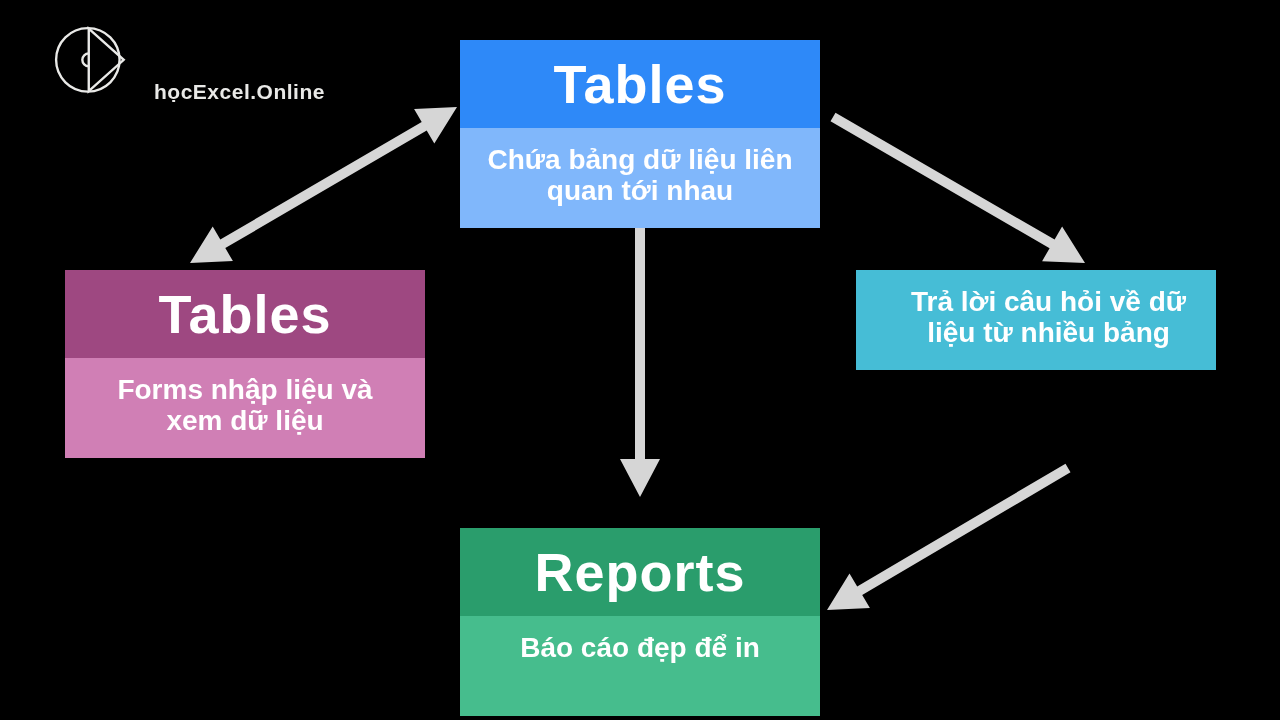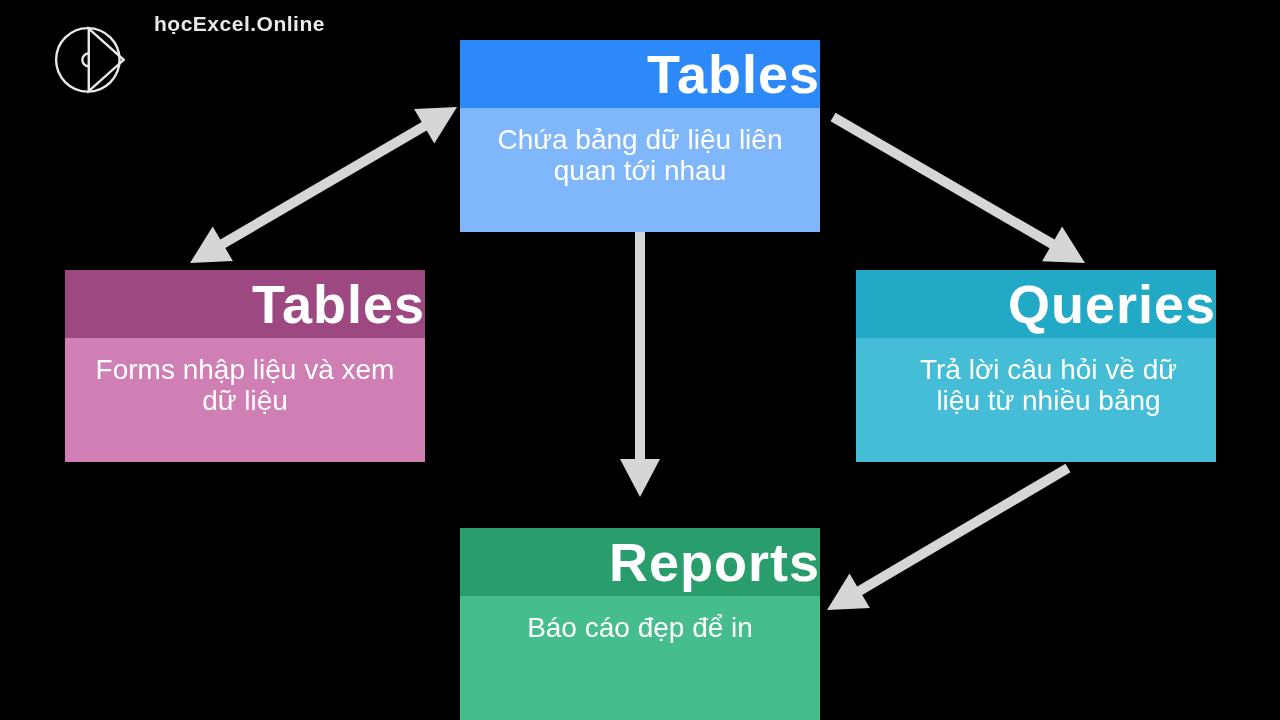--- a/index.html
+++ b/index.html
@@ -11,21 +11,21 @@
     position: relative;
     font-family: "Liberation Sans", sans-serif;
   }
 
   
   .logo {
     position: absolute;
     left: 40px;
     top: 12px;
     display: flex;
-    align-items: flex-start;
+    align-items: flex-end;
     gap: 22px;
   }
   .logo-text {
     color: #E9E9E7;
     font-size: 21px;
     font-weight: bold;
     letter-spacing: 0.5px;
   }
 
   
@@ -38,37 +38,38 @@
 
   
   .node {
     position: absolute;
     width: 360px;
     height: 180px;
     z-index: 2;
     color: #FFFFFF;
   }
   .node-header {
-    height: 68px;
+    height: 88px;
     display: flex;
     align-items: center;
-    justify-content: flex-end;
+    justify-content: center;
   }
   .node-title {
     font-size: 54px;
     font-weight: bold;
     letter-spacing: 1px;
   }
   .node-body {
-    height: 124px;
+    height: 100px;
     box-sizing: border-box;
     padding: 16px 22px 0 22px;
     text-align: center;
     font-size: 28px;
     line-height: 31px;
+    font-weight: bold;
   }
   #node-tables  { left: 460px; top: 40px;  }
   #node-forms   { left: 65px;  top: 270px; }
   #node-queries { left: 856px; top: 270px; }
   #node-reports { left: 460px; top: 528px; border-radius: 29px; }
 </style>
 </head>
 <body>
 
 <div class="logo">
@@ -95,23 +96,20 @@
 </div>
 
 <div class="node" id="node-forms">
   <div class="node-header" style="background-color: rgb(158, 72, 129);">
     <div class="node-title">Tables</div>
   </div>
   <div class="node-body" style="background-color: rgb(208, 127, 181);">Forms nhập liệu và xem dữ liệu</div>
 </div>
 
 <div class="node" id="node-queries">
-  <div class="node-header" style="background-color: rgb(34, 169, 198);">
-    <div class="node-title">Queries</div>
-  </div>
   <div class="node-body" style="background-color: rgb(70, 189, 214); padding-left: 47px;">Trả lời câu hỏi về dữ liệu từ nhiều bảng</div>
 </div>
 
 <div class="node" id="node-reports">
   <div class="node-header" style="background-color: rgb(42, 157, 108);">
     <div class="node-title">Reports</div>
   </div>
   <div class="node-body" style="background-color: rgb(70, 189, 141);">Báo cáo đẹp để in</div>
 </div>
 

